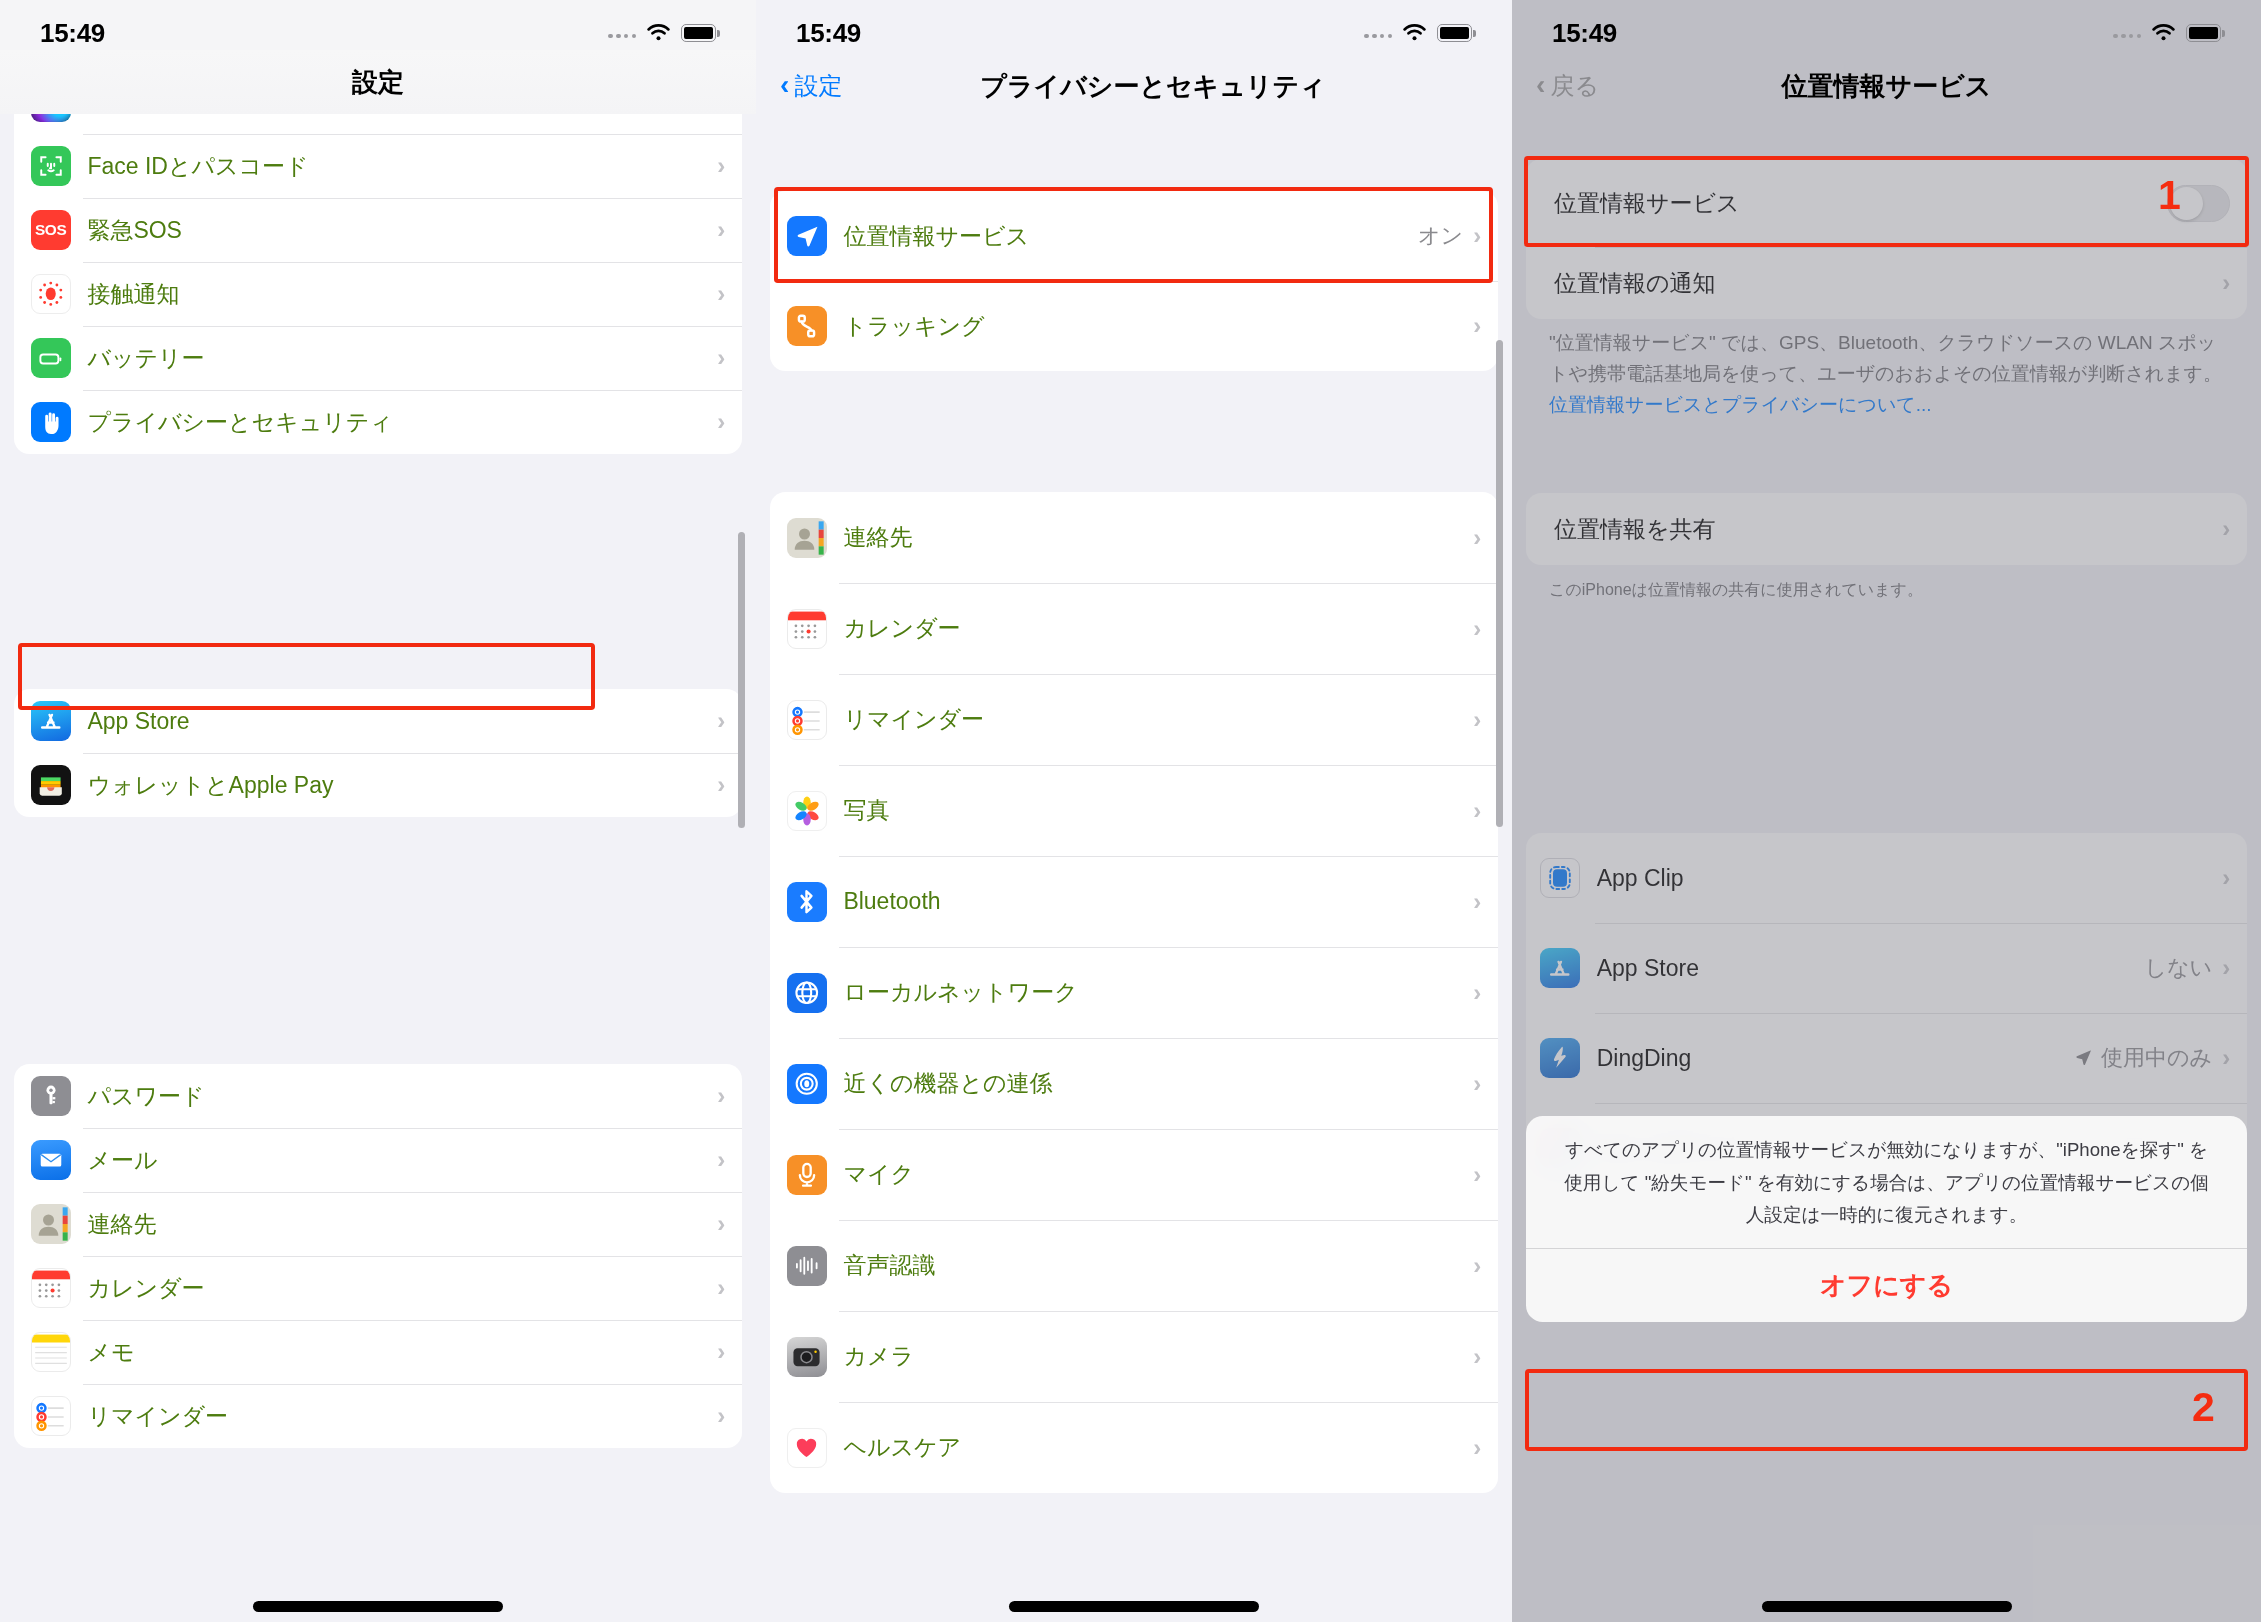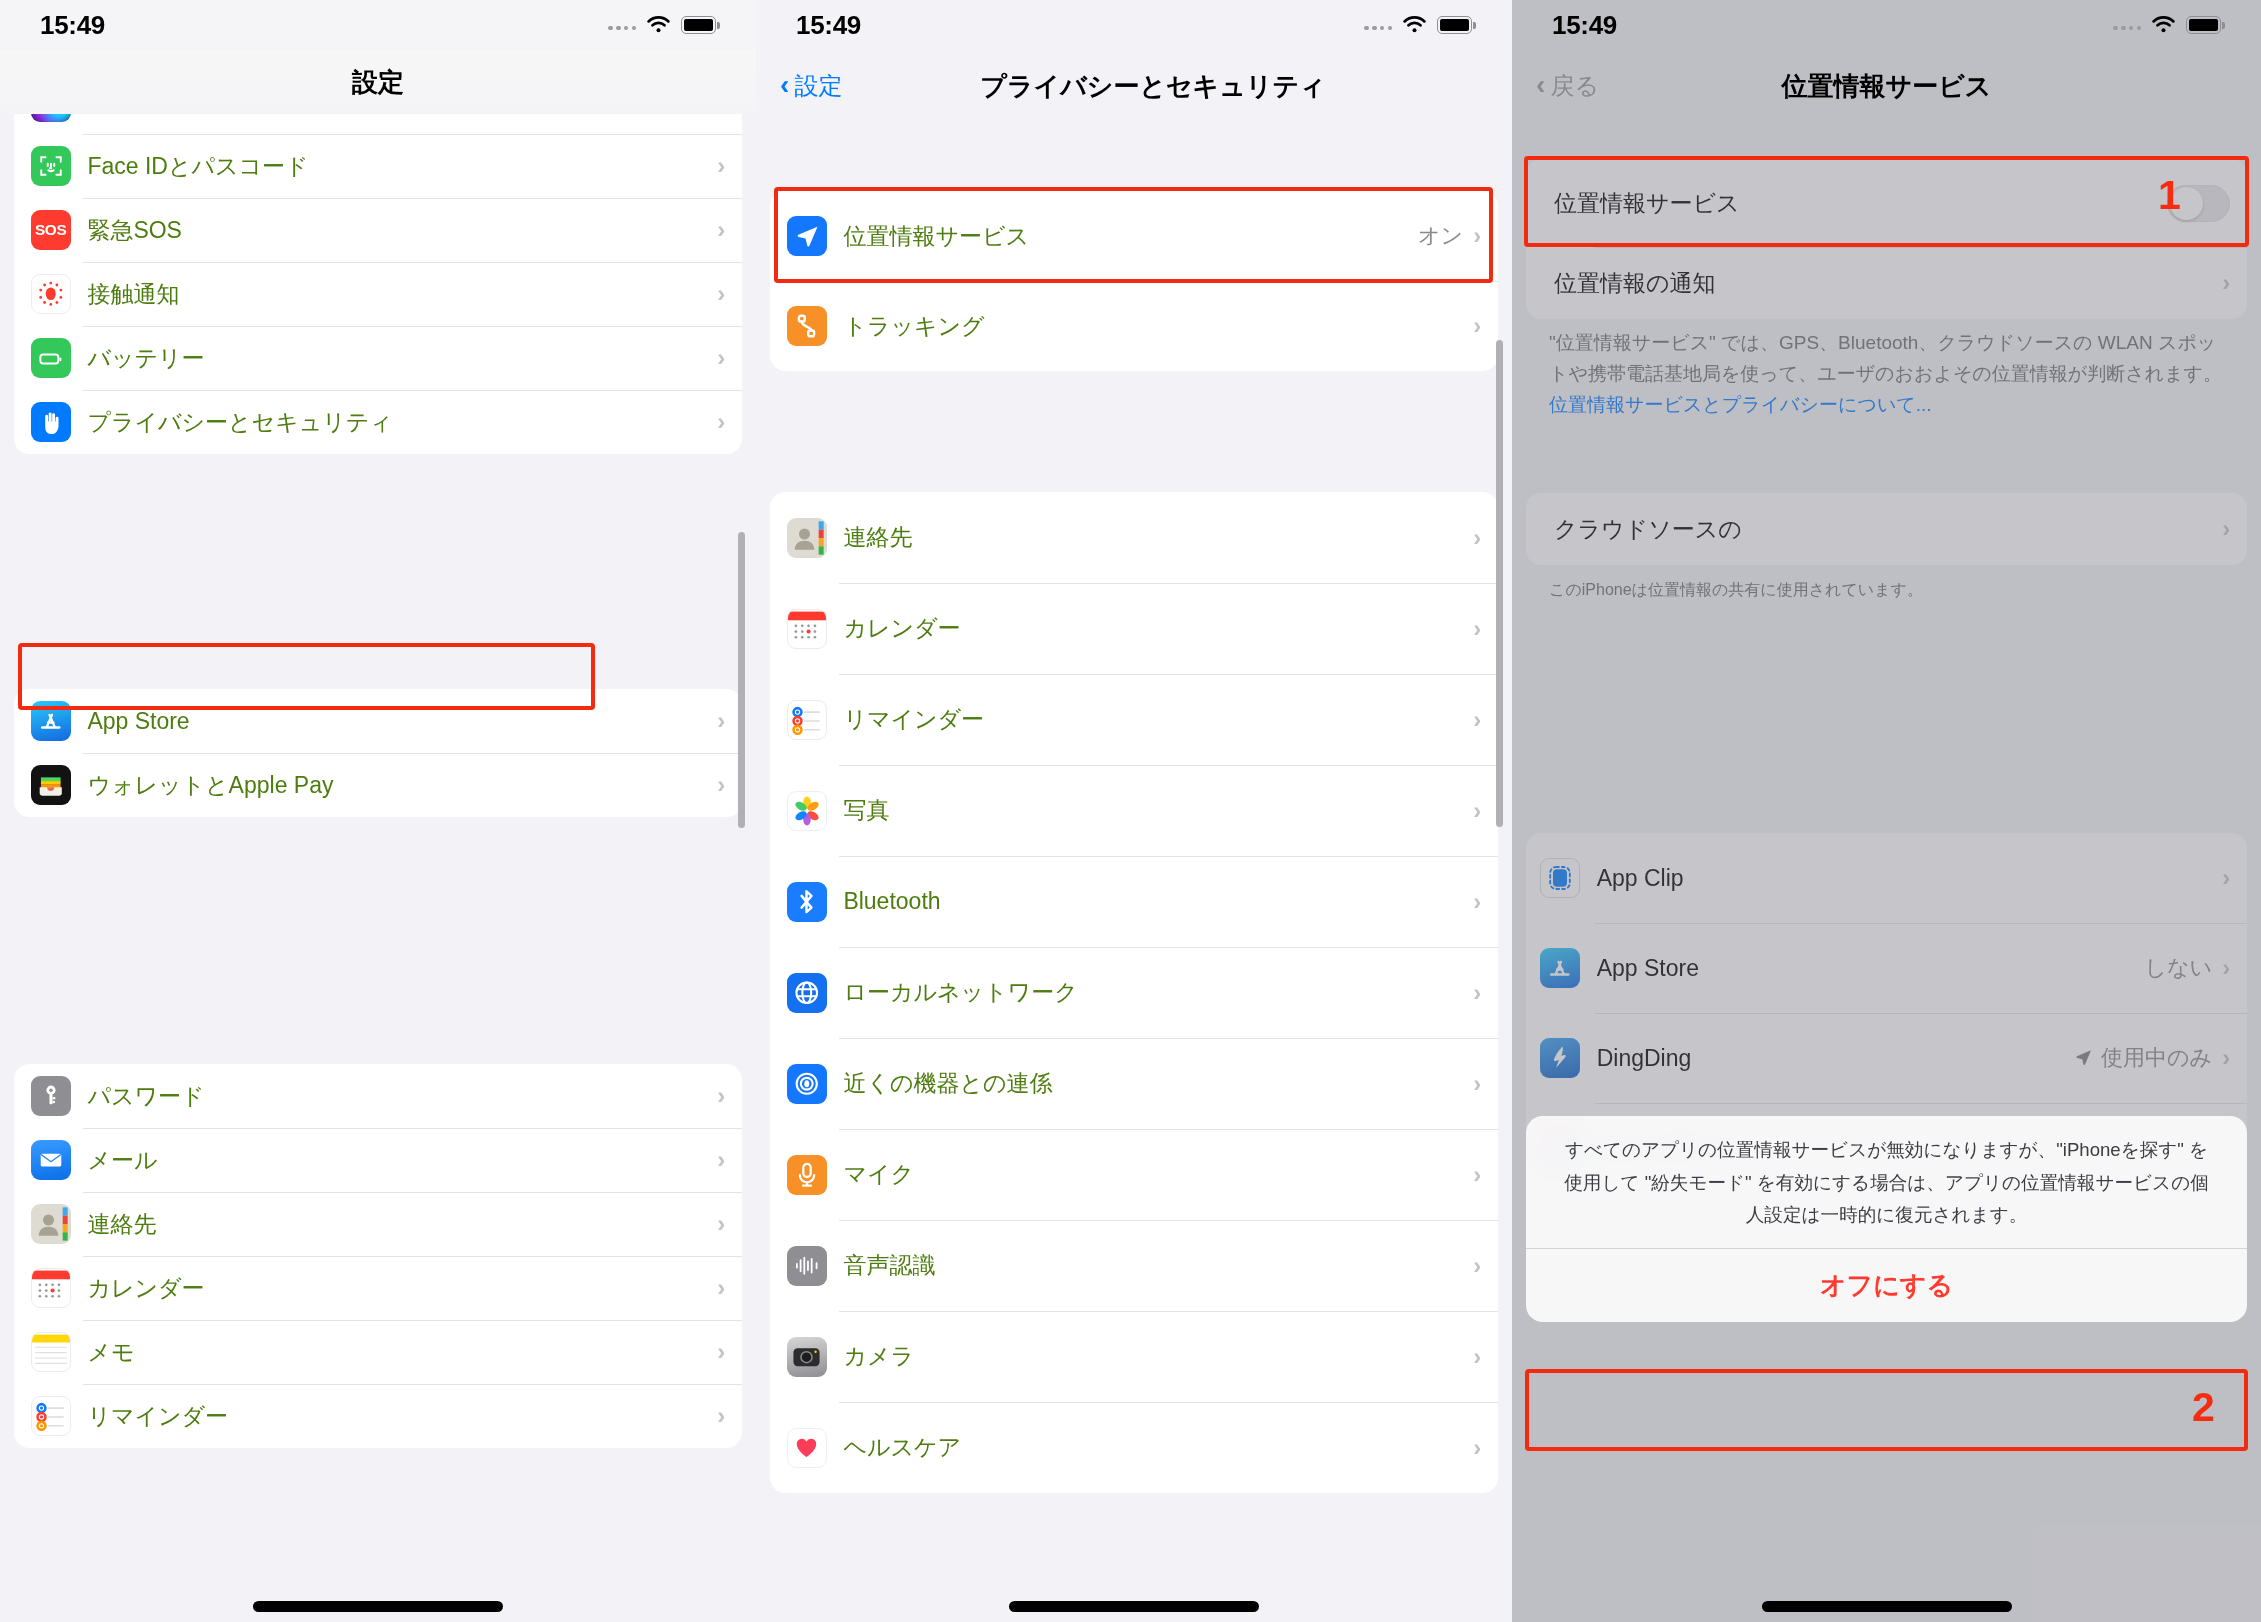--- a/index.html
+++ b/index.html
@@ -5,21 +5,21 @@
   * { box-sizing: border-box; margin:0; padding:0; }
   html,body { width:2261px; height:1622px; background:#ffffff;
               font-family:"Liberation Sans","DejaVu Sans",sans-serif; }
   .screens { display:flex; width:2261px; height:1622px; }
   .panel { position:relative; overflow:hidden; height:1622px; background:#f2f2f7; }
   .p1 { width:756px; }
   .p2 { width:756px; }
   .p3 { width:749px; }
 
   
-  .statusbar { position:absolute; top:0; left:0; right:0; height:50px;
+  .statusbar { position:absolute; top:8px; left:0; right:0; height:50px;
                display:flex; align-items:center; justify-content:space-between;
                padding:4px 40px; z-index:6; }
   .sb-time { font-size:26px; font-weight:700; letter-spacing:-0.3px; color:#000; }
   .sb-right { display:flex; align-items:center; gap:9px; }
   .sb-dots { display:flex; gap:3.2px; align-items:flex-end; height:10.3px; }
   .sb-dots i { width:4.5px; height:4.5px; border-radius:50%; background:#9a9a9f; display:block; }
   .sb-wifi { width:27px; height:19px; position:relative; }
   .sb-batt { width:35px; height:17.3px; border:1.9px solid #8e8e93; border-radius:5.1px;
              position:relative; padding:1.6px; }
   .sb-batt::after { content:""; position:absolute; right:-5.1px; top:5.1px; width:3.2px; height:7px;
@@ -571,21 +571,21 @@
         </div>
       </div>
 
       <div class="footnote" style="position:absolute; top:328px; left:14px; right:14px; padding:0 23px; font-size:19px; line-height:1.62;">
         <span>"位置情報サービス" では、GPS、Bluetooth、クラウドソースの WLAN スポットや携帯電話基地局を使って、ユーザのおおよその位置情報が判断されます。</span>
         <span class="blue">位置情報サービスとプライバシーについて...</span>
       </div>
 
       <div class="group" style="position:absolute; top:493px; left:14px; right:14px; margin:0;">
         <div class="row" style="height:72px; padding-left:28px;">
-          <div class="lbl">クラウドソースの</div>
+          <div class="lbl">位置情報を共有</div>
           <div class="chev-r">›</div>
         </div>
       </div>
 
       <div class="footnote" style="position:absolute; top:578px; left:14px; right:14px; padding:0 23px; font-size:16px;">このiPhoneは位置情報の共有に使用されています。</div>
 
       <div class="group" style="position:absolute; top:833px; left:14px; right:14px; margin:0;">
         <div class="row" style="height:90px; padding-left:14px;">
           <div class="ico i-appclip">
             <svg width="28" height="28" viewBox="0 0 24 24">

